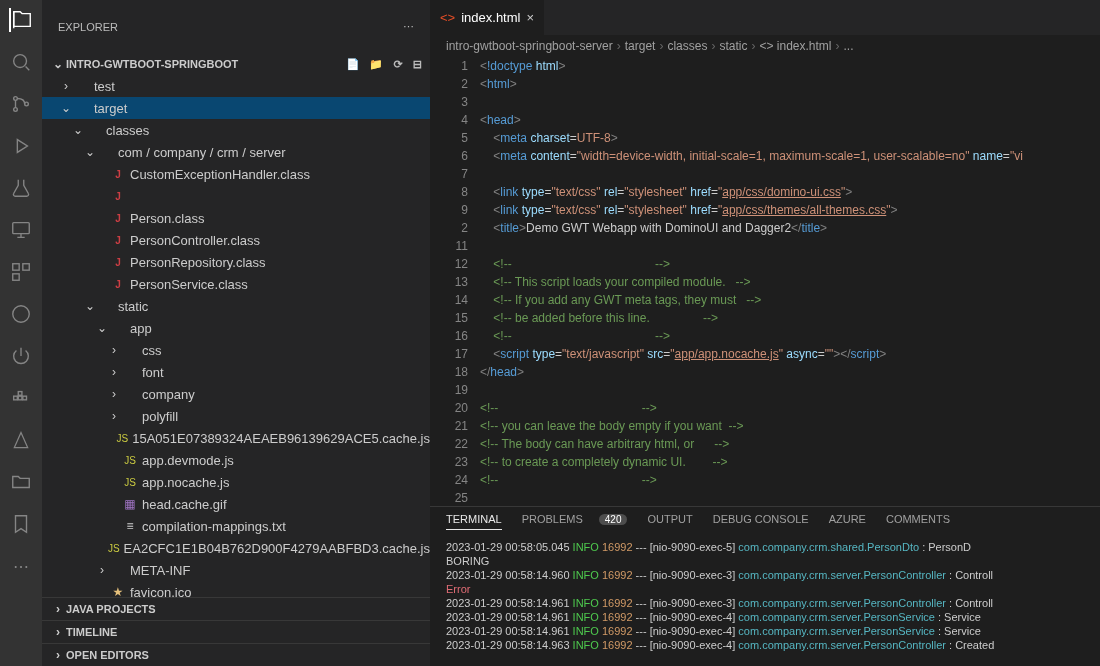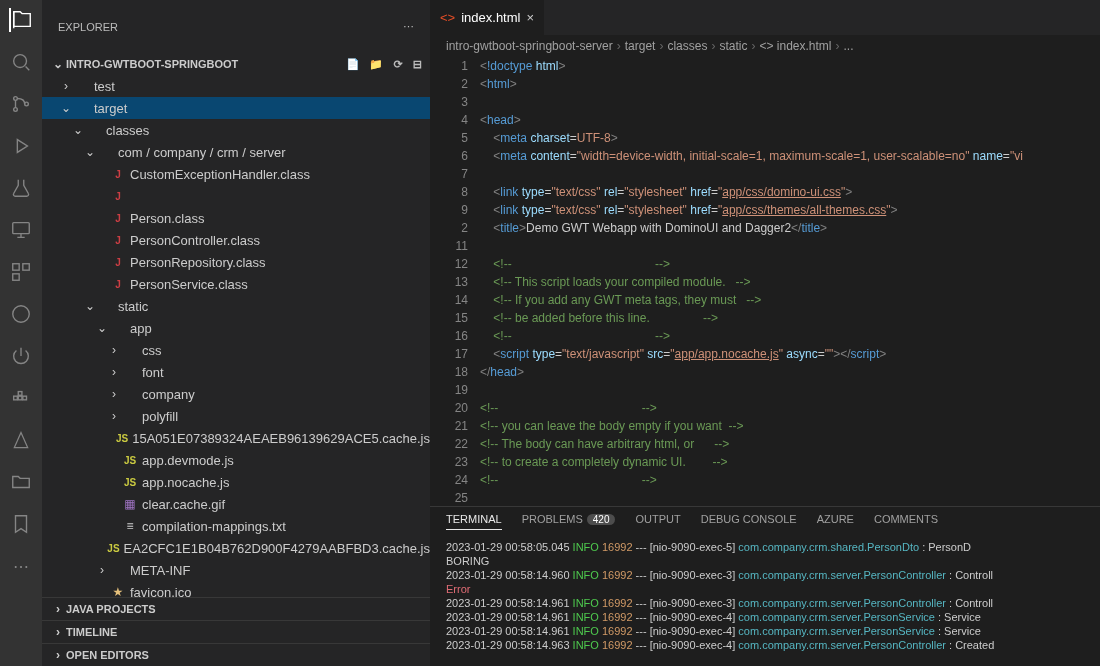--- a/index.html
+++ b/index.html
@@ -12,21 +12,21 @@
     .header-icons { display: flex; gap: 12px; color: #bbbbbb; }
     .project-header { padding: 4px 8px; font-size: 11px; font-weight: bold; color: #cccccc; display: flex; align-items: center; justify-content: space-between; }
     .project-header-icons { display: flex; gap: 10px; color: #bbbbbb; }
     .tree { flex: 1; overflow-y: auto; font-size: 13px; }
     .tree-item { display: flex; align-items: center; height: 22px; padding-left: 0; cursor: pointer; white-space: nowrap; }
     .tree-item.selected { background: #094771; }
     .chevron { width: 16px; display: inline-block; text-align: center; color: #cccccc; font-size: 12px; }
     .icon { width: 16px; margin-right: 4px; display: inline-flex; justify-content: center; font-size: 12px; }
     .icon.folder { color: #c09553; }
     .icon.java { color: #cc3e44; font-size: 10px; font-weight: bold; }
-    .icon.js { color: #cbcb41; font-size: 10px; font-weight: bold; }
+    .icon.js { color: #cbcb41; font-size: 10px; font-weight: normal; }
     .icon.html { color: #e44d26; }
     .icon.file { color: #cccccc; }
     .icon.star { color: #e5c07b; }
     .icon.gif { color: #a074c4; }
     .collapsed-section { padding: 4px 8px; font-size: 11px; font-weight: bold; border-top: 1px solid #383838; display: flex; align-items: center; }
     .main { flex: 1; display: flex; flex-direction: column; background: #1e1e1e; }
     .tabs { height: 35px; background: #252526; display: flex; align-items: stretch; }
     .tab { background: #1e1e1e; display: flex; align-items: center; padding: 0 10px; gap: 6px; font-size: 13px; color: #ffffff; }
     .tab-close { color: #cccccc; cursor: pointer; }
     .breadcrumbs { padding: 4px 16px; font-size: 12px; color: #a0a0a0; display: flex; align-items: center; gap: 4px; }
@@ -36,21 +36,21 @@
     .code { flex: 1; overflow: hidden; }
     .tok-tag { color: #569cd6; }
     .tok-attr { color: #9cdcfe; }
     .tok-str { color: #ce9178; }
     .tok-cmt { color: #6a9955; }
     .tok-link { color: #ce9178; text-decoration: underline; }
     .tok-br { color: #808080; }
     .terminal-panel { height: 160px; border-top: 1px solid #383838; background: #1e1e1e; display: flex; flex-direction: column; }
     .term-tabs { display: flex; gap: 20px; padding: 6px 16px; font-size: 11px; color: #a0a0a0; }
     .term-tab.active { color: #e7e7e7; border-bottom: 1px solid #e7e7e7; padding-bottom: 4px; }
-    .badge { background: #4d4d4d; color: #fff; border-radius: 8px; padding: 0 6px; font-size: 10px; margin-left: 4px; }
+    .badge { background: #4d4d4d; color: #fff; border-radius: 8px; padding: 0 6px; font-size: 10px; margin-left: 16px; }
     .term-body { flex: 1; padding: 4px 16px; font-family: Menlo, Consolas, monospace; font-size: 11px; line-height: 14px; overflow: hidden; }
     .log-info { color: #4ec94e; }
     .log-pid { color: #d19a66; }
     .log-class { color: #56b6c2; }
     .log-red { color: #e06c75; }
   </style>
 </head>
 <body>
 
 <div class="activity-bar">
@@ -240,21 +240,21 @@
         <span>app.devmode.js</span>
       </div>
       <div class="tree-item" style="padding-left: 64px;">
         <span class="chevron"></span>
         <span class="icon js">JS</span>
         <span>app.nocache.js</span>
       </div>
       <div class="tree-item" style="padding-left: 64px;">
         <span class="chevron"></span>
         <span class="icon gif">▦</span>
-        <span>clear.cache.gif</span>
+        <span>head.cache.gif</span>
       </div>
       <div class="tree-item" style="padding-left: 64px;">
         <span class="chevron"></span>
         <span class="icon file">≡</span>
         <span>compilation-mappings.txt</span>
       </div>
       <div class="tree-item" style="padding-left: 64px;">
         <span class="chevron"></span>
         <span class="icon js">JS</span>
         <span>EA2CFC1E1B04B762D900F4279AABFBD3.cache.js</span>

